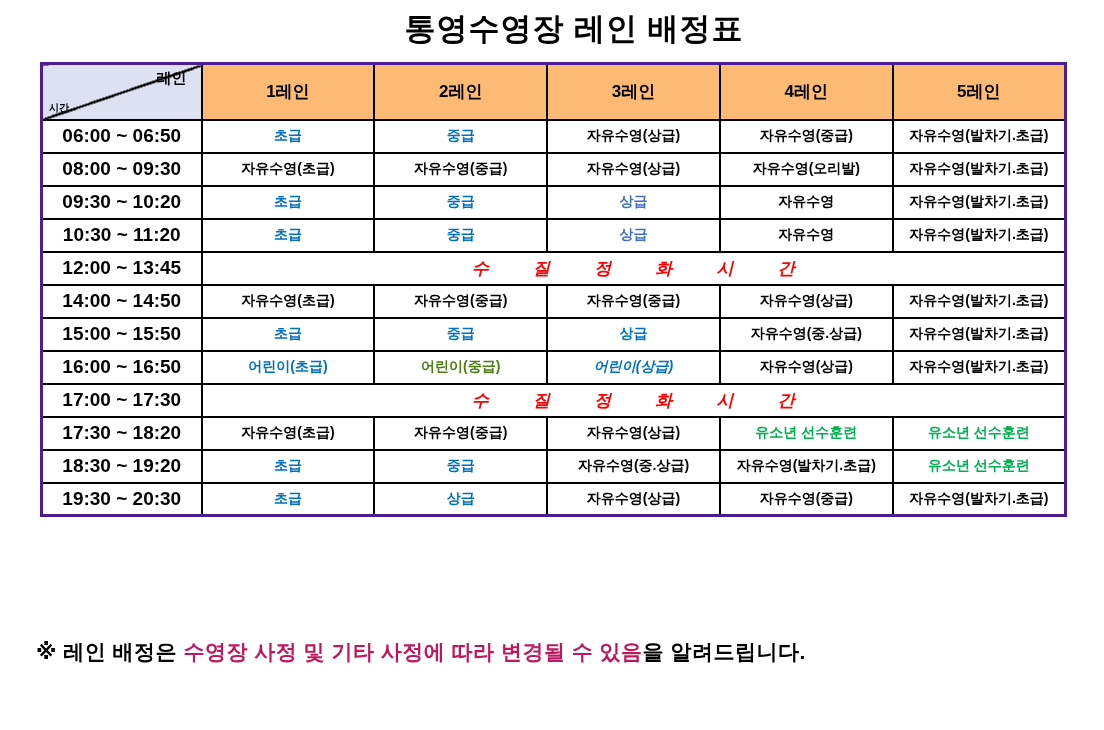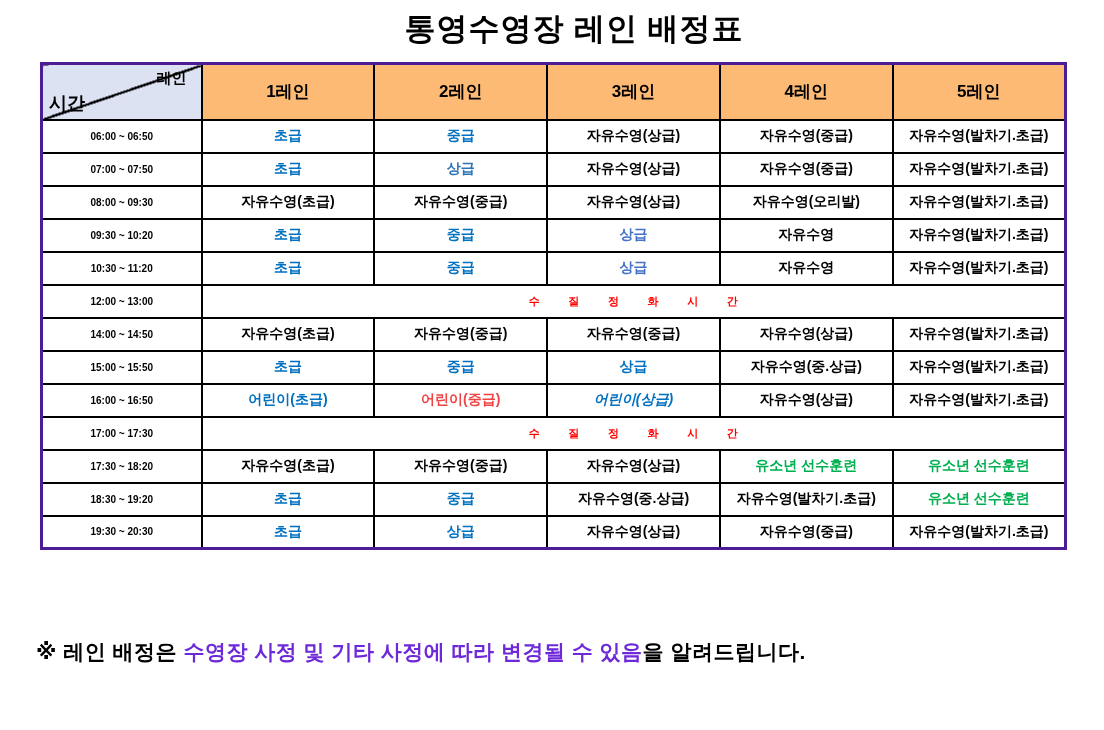--- a/index.html
+++ b/index.html
@@ -31,39 +31,40 @@
   table.schedule th, table.schedule td {
     border: 2px solid #000;
     text-align: center;
     vertical-align: middle;
     font-weight: bold;
     overflow: hidden;
     white-space: nowrap;
   }
   thead th { height: 56px; background: #fdba74; font-size: 17px; }
   tbody td { height: 33px; font-size: 14px; }
-  td.time { font-size: 10px; }
+  td.time { font-size: 19px; }
 
   th.corner {
     position: relative;
     background:
       linear-gradient(to bottom right,
         transparent calc(50% - 1.2px),
         #000 calc(50% - 1.2px),
         #000 calc(50% + 1.2px),
         transparent calc(50% + 1.2px)),
       #dce2f2;
   }
   th.corner .corner-lane { position: absolute; top: 4px; right: 14px; font-size: 15px; }
-  th.corner .corner-time { position: absolute; bottom: 4px; left: 6px; font-size: 18px; text-align: center; }
+  th.corner .corner-time { position: absolute; bottom: 4px; left: 6px; font-size: 10px; text-align: center; }
 
   td.merged {
     letter-spacing: 2.6em;
     text-indent: 2.6em;
-    font-size: 11px;
+    font-size: 17px;
+    font-style: italic;
   }
 
   .footnote {
     position: absolute;
     left: 36px; top: 638px;
     font-size: 21px;
     letter-spacing: 0.5px;
     white-space: nowrap;
   }
 </style>
@@ -99,28 +100,20 @@
     <tbody id="schedule-body">
         <tr>
           <td class="time">06:00 ~ 06:50</td>
           <td style="color: rgb(0, 112, 192);">초급</td>
           <td style="color: rgb(0, 112, 192);">중급</td>
           <td style="color: rgb(0, 0, 0);">자유수영(상급)</td>
           <td style="color: rgb(0, 0, 0);">자유수영(중급)</td>
           <td style="color: rgb(0, 0, 0);">자유수영(발차기.초급)</td>
         </tr>
         <tr>
-          <td class="time">07:00 ~ 07:50</td>
-          <td style="color: rgb(0, 112, 192);">초급</td>
-          <td style="color: rgb(46, 117, 182);">상급</td>
-          <td style="color: rgb(0, 0, 0);">자유수영(상급)</td>
-          <td style="color: rgb(0, 0, 0);">자유수영(중급)</td>
-          <td style="color: rgb(0, 0, 0);">자유수영(발차기.초급)</td>
-        </tr>
-        <tr>
           <td class="time">08:00 ~ 09:30</td>
           <td style="color: rgb(0, 0, 0);">자유수영(초급)</td>
           <td style="color: rgb(0, 0, 0);">자유수영(중급)</td>
           <td style="color: rgb(0, 0, 0);">자유수영(상급)</td>
           <td style="color: rgb(0, 0, 0);">자유수영(오리발)</td>
           <td style="color: rgb(0, 0, 0);">자유수영(발차기.초급)</td>
         </tr>
         <tr>
           <td class="time">09:30 ~ 10:20</td>
           <td style="color: rgb(0, 112, 192);">초급</td>
@@ -131,21 +124,21 @@
         </tr>
         <tr>
           <td class="time">10:30 ~ 11:20</td>
           <td style="color: rgb(0, 112, 192);">초급</td>
           <td style="color: rgb(0, 112, 192);">중급</td>
           <td style="color: rgb(68, 114, 196);">상급</td>
           <td style="color: rgb(0, 0, 0);">자유수영</td>
           <td style="color: rgb(0, 0, 0);">자유수영(발차기.초급)</td>
         </tr>
         <tr>
-          <td class="time">12:00 ~ 13:00</td>
+          <td class="time">12:00 ~ 13:45</td>
           <td colspan="5" class="merged" style="color: rgb(255, 0, 0);">수질정화시간</td>
         </tr>
         <tr>
           <td class="time">14:00 ~ 14:50</td>
           <td style="color: rgb(0, 0, 0);">자유수영(초급)</td>
           <td style="color: rgb(0, 0, 0);">자유수영(중급)</td>
           <td style="color: rgb(0, 0, 0);">자유수영(중급)</td>
           <td style="color: rgb(0, 0, 0);">자유수영(상급)</td>
           <td style="color: rgb(0, 0, 0);">자유수영(발차기.초급)</td>
         </tr>
@@ -153,21 +146,21 @@
           <td class="time">15:00 ~ 15:50</td>
           <td style="color: rgb(0, 112, 192);">초급</td>
           <td style="color: rgb(0, 112, 192);">중급</td>
           <td style="color: rgb(0, 112, 192);">상급</td>
           <td style="color: rgb(0, 0, 0);">자유수영(중.상급)</td>
           <td style="color: rgb(0, 0, 0);">자유수영(발차기.초급)</td>
         </tr>
         <tr>
           <td class="time">16:00 ~ 16:50</td>
           <td style="color: rgb(0, 112, 192);">어린이(초급)</td>
-          <td style="color: #ef4444;">어린이(중급)</td>
+          <td style="color: #4d7c0f;">어린이(중급)</td>
           <td style="color: rgb(0, 112, 192); font-style: italic;">어린이(상급)</td>
           <td style="color: rgb(0, 0, 0);">자유수영(상급)</td>
           <td style="color: rgb(0, 0, 0);">자유수영(발차기.초급)</td>
         </tr>
         <tr>
           <td class="time">17:00 ~ 17:30</td>
           <td colspan="5" class="merged" style="color: rgb(255, 0, 0);">수질정화시간</td>
         </tr>
         <tr>
           <td class="time">17:30 ~ 18:20</td>
@@ -189,15 +182,15 @@
           <td class="time">19:30 ~ 20:30</td>
           <td style="color: rgb(0, 112, 192);">초급</td>
           <td style="color: rgb(0, 112, 192);">상급</td>
           <td style="color: rgb(0, 0, 0);">자유수영(상급)</td>
           <td style="color: rgb(0, 0, 0);">자유수영(중급)</td>
           <td style="color: rgb(0, 0, 0);">자유수영(발차기.초급)</td>
         </tr>
       </tbody>
   </table>
 
-  <p class="footnote"><span>※ 레인 배정은 </span><span style="color:#6d28d9">수영장 사정 및 기타 사정에 따라 변경될 수 있음</span><span>을 알려드립니다.</span></p>
+  <p class="footnote"><span>※ 레인 배정은 </span><span style="color:#be185d">수영장 사정 및 기타 사정에 따라 변경될 수 있음</span><span>을 알려드립니다.</span></p>
 
 </div>
 
 </body></html>

